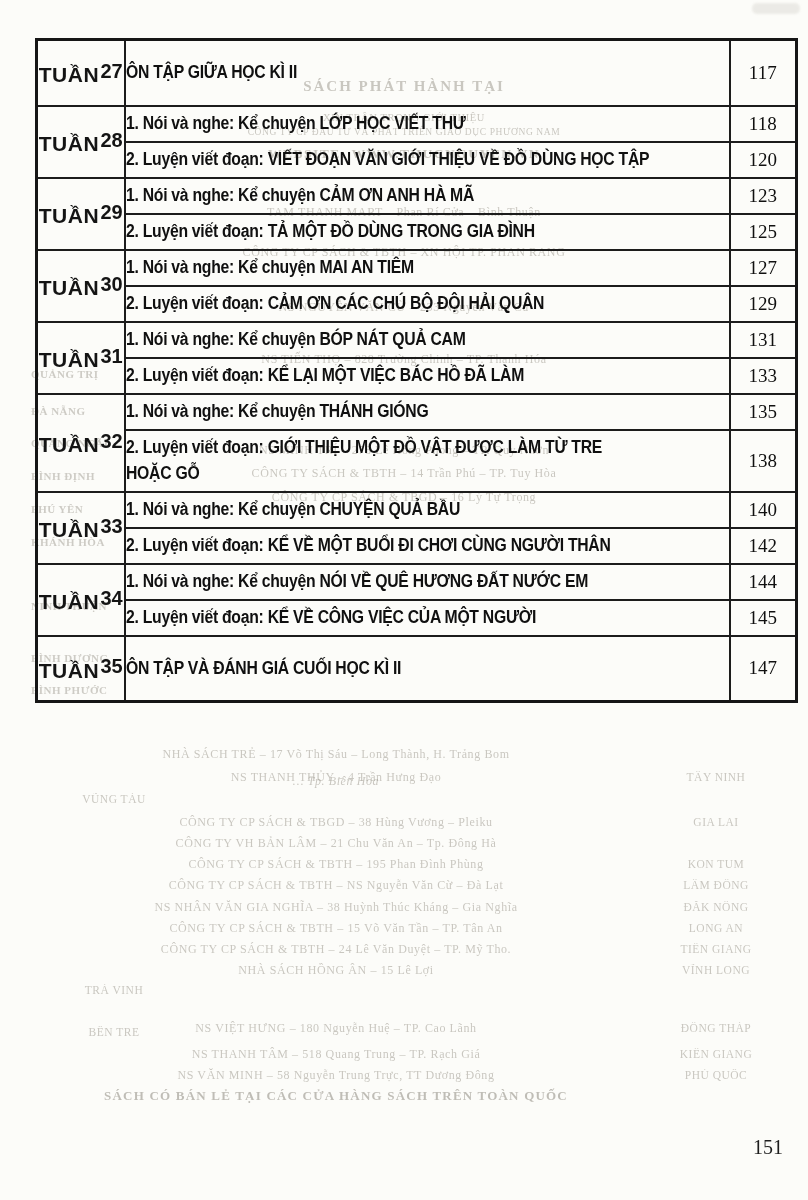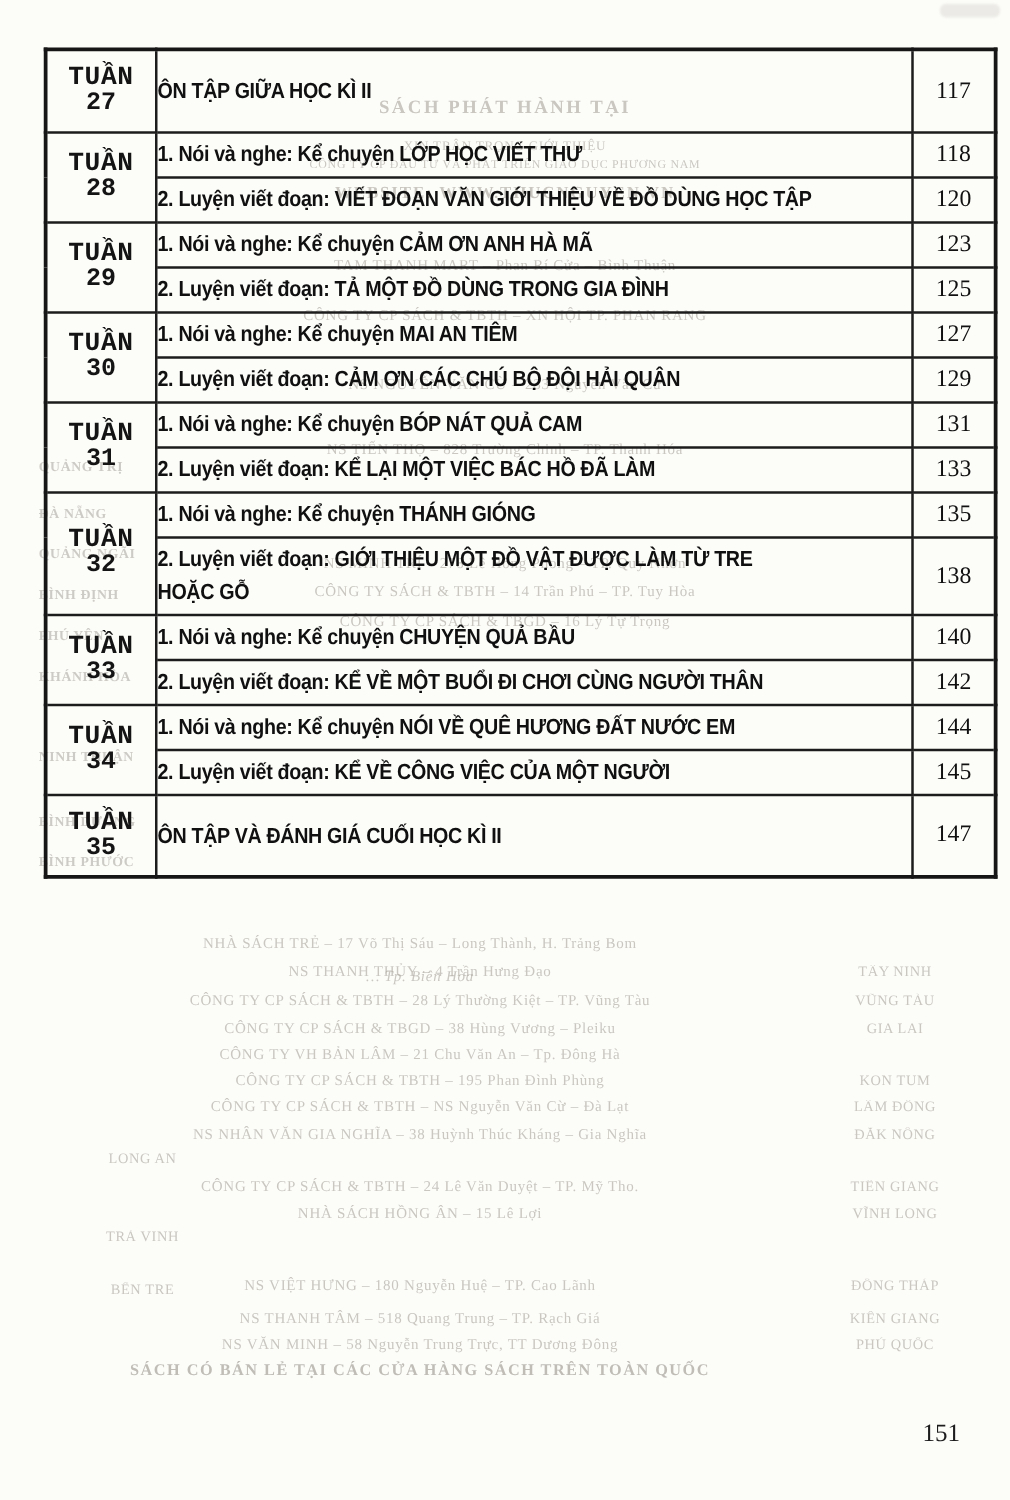--- a/index.html
+++ b/index.html
@@ -17,22 +17,22 @@
   }
   table.toc col.c-week{width:88px;}
   table.toc col.c-title{width:605px;}
   table.toc col.c-page{width:67px;}
   table.toc td{border:2px solid #1c1c1c;padding:0;vertical-align:middle;background:transparent;}
   tr.r-norm{height:36px;}
   tr.r-tall{height:66px;}
   tr.r-dbl{height:62px;}
   td.week-cell{text-align:center;}
   .week-inner{
-    display:flex;flex-direction:column;justify-content:space-around;align-items:center;
-    height:100%;font-family:Liberation Mono, monospace;font-weight:bold;
+    display:flex;flex-direction:row;justify-content:space-around;align-items:center;
+    height:100%;font-family:Liberation Sans, sans-serif;font-weight:bold;
   }
   .week-word{font-size:21px;letter-spacing:.5px;line-height:1;padding-top:4px;}
   .week-num{font-size:20px;line-height:1;padding-bottom:4px;}
   td.title-cell{padding-left:9px;padding-right:2px;overflow:hidden;}
   .title-line{
     display:block;white-space:nowrap;font-weight:bold;font-size:17.5px;
     letter-spacing:-0.3px;line-height:1.45;color:#101010;
     transform:scaleX(0.9);transform-origin:left center;
   }
   td.page-cell{
@@ -96,21 +96,21 @@
   #ghost-bottom .grow:nth-child(15){top:1026px;}
   #ghost-bottom .grow:nth-child(16){top:1047px;}
   #ghost-bottom .grow:nth-child(17){top:1068px;}
   #ghost-bottom .grow:nth-child(18){top:1088px;}
   #ghost-bottom .grow:nth-child(18) .g-text{
     font-weight:bold;font-size:13px;color:#8f8b81;letter-spacing:1.2px;
   }
 
   
   .page-number{
-    position:absolute;left:738px;top:1136px;width:60px;
+    position:absolute;left:738px;top:1136px;width:60px;text-align:center;
     font-family:"Liberation Serif",serif;font-size:20px;color:#1d1d1d;z-index:2;
   }
   .scan-artifact{
     position:absolute;left:752px;top:3px;width:48px;height:11px;
     background:#d8d6d0;opacity:.45;border-radius:5px;filter:blur(1px);z-index:1;
   }
 </style>
 </head>
 <body>
 
@@ -311,21 +311,20 @@
       </div>
       <div class="grow">
         <div class="g-text">NHÀ SÁCH TRẺ – 17 Võ Thị Sáu – Long Thành, H. Trảng Bom</div>
         <div class="g-prov"></div>
       </div>
       <div class="grow">
         <div class="g-text">NS THANH THỦY – 4 Trần Hưng Đạo</div>
         <div class="g-prov">TÂY NINH</div>
       </div>
       <div class="grow">
-        <div class="g-text">CÔNG TY CP SÁCH &amp; TBTH – 28 Lý Thường Kiệt – TP. Vũng Tàu</div>
         <div class="g-prov">VŨNG TÀU</div>
       </div>
       <div class="grow">
         <div class="g-text">CÔNG TY CP SÁCH &amp; TBGD – 38 Hùng Vương – Pleiku</div>
         <div class="g-prov">GIA LAI</div>
       </div>
       <div class="grow">
         <div class="g-text">CÔNG TY VH BẢN LÂM – 21 Chu Văn An – Tp. Đông Hà</div>
         <div class="g-prov"></div>
       </div>
@@ -335,20 +334,21 @@
       </div>
       <div class="grow">
         <div class="g-text">CÔNG TY CP SÁCH &amp; TBTH – NS Nguyễn Văn Cừ – Đà Lạt</div>
         <div class="g-prov">LÂM ĐỒNG</div>
       </div>
       <div class="grow">
         <div class="g-text">NS NHÂN VĂN GIA NGHĨA – 38 Huỳnh Thúc Kháng – Gia Nghĩa</div>
         <div class="g-prov">ĐẮK NÔNG</div>
       </div>
       <div class="grow">
+        <div class="g-text">CÔNG TY CP SÁCH &amp; TBTH – 15 Võ Văn Tần – TP. Tân An</div>
         <div class="g-prov">LONG AN</div>
       </div>
       <div class="grow">
         <div class="g-text">CÔNG TY CP SÁCH &amp; TBTH – 24 Lê Văn Duyệt – TP. Mỹ Tho.</div>
         <div class="g-prov">TIỀN GIANG</div>
       </div>
       <div class="grow">
         <div class="g-text">NHÀ SÁCH HỒNG ÂN – 15 Lê Lợi</div>
         <div class="g-prov">VĨNH LONG</div>
       </div>

